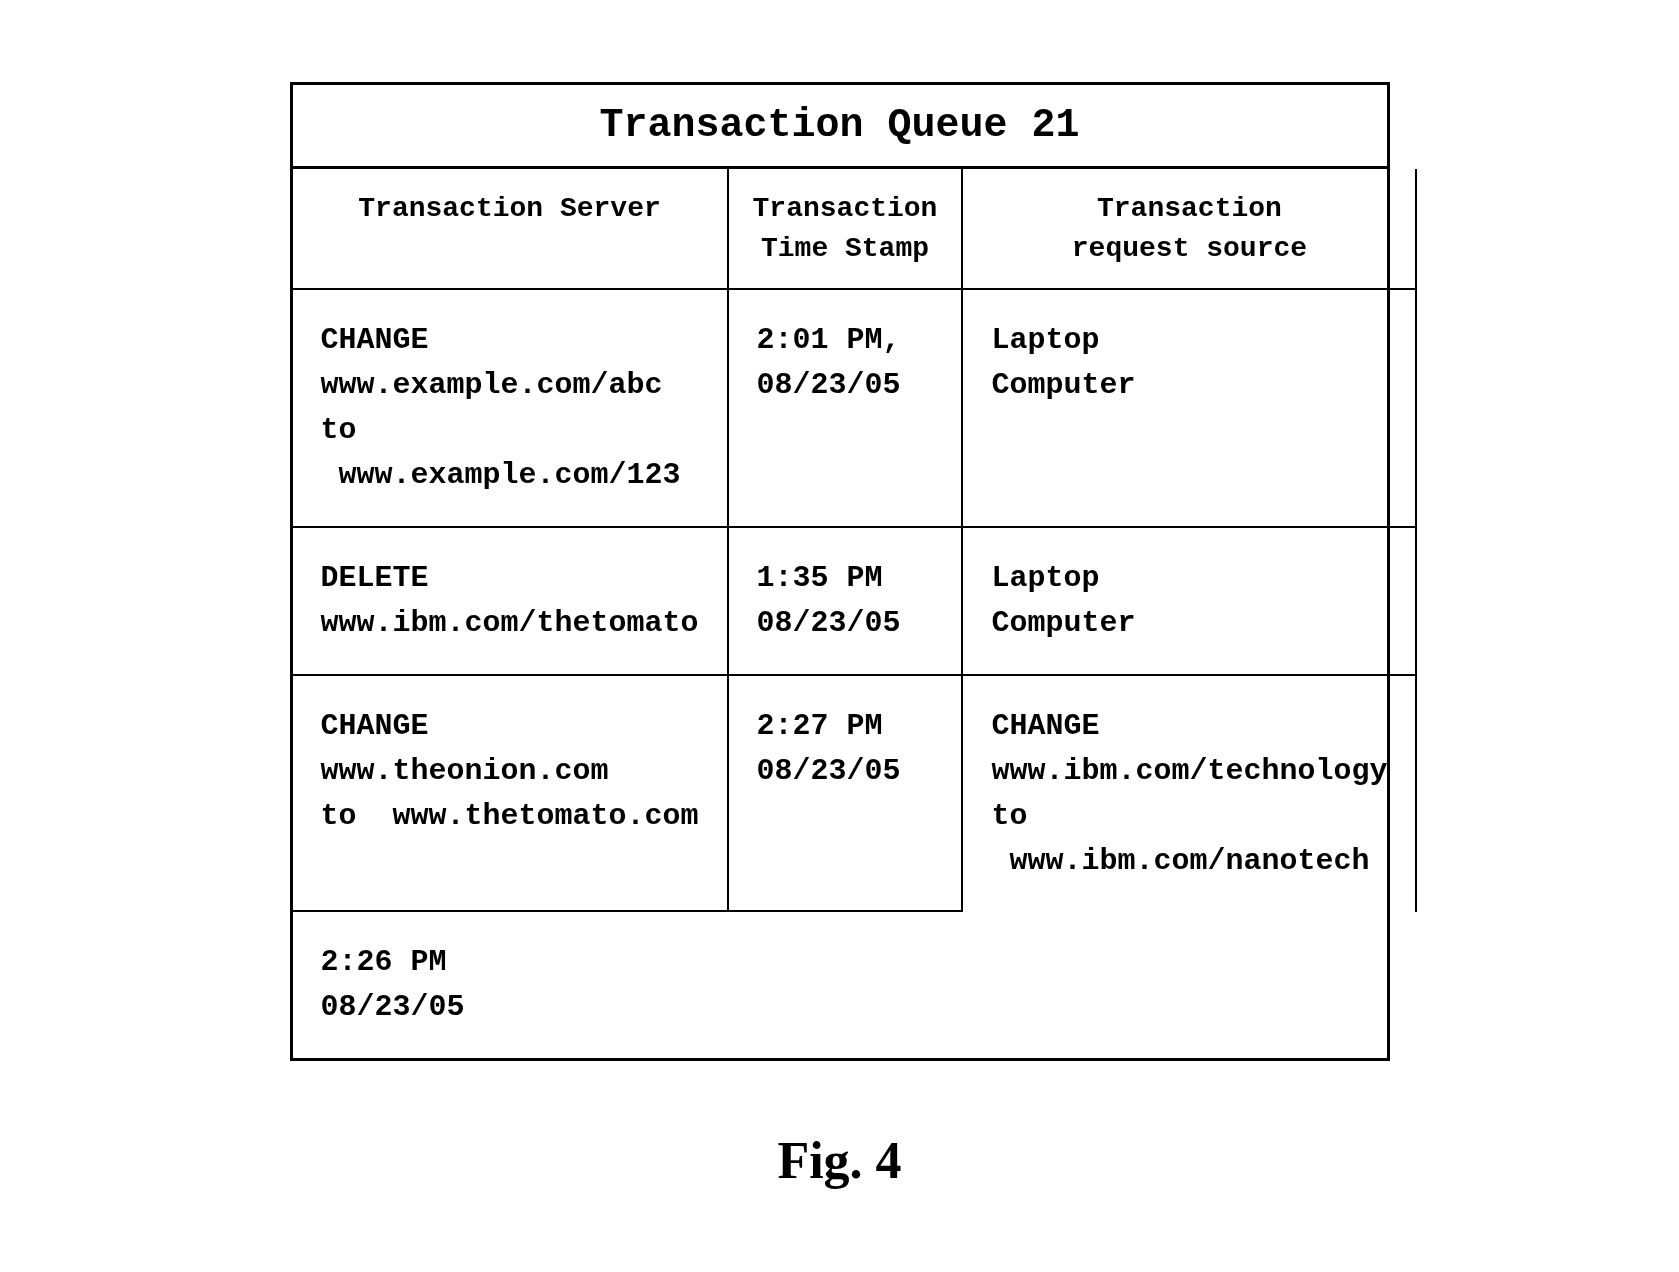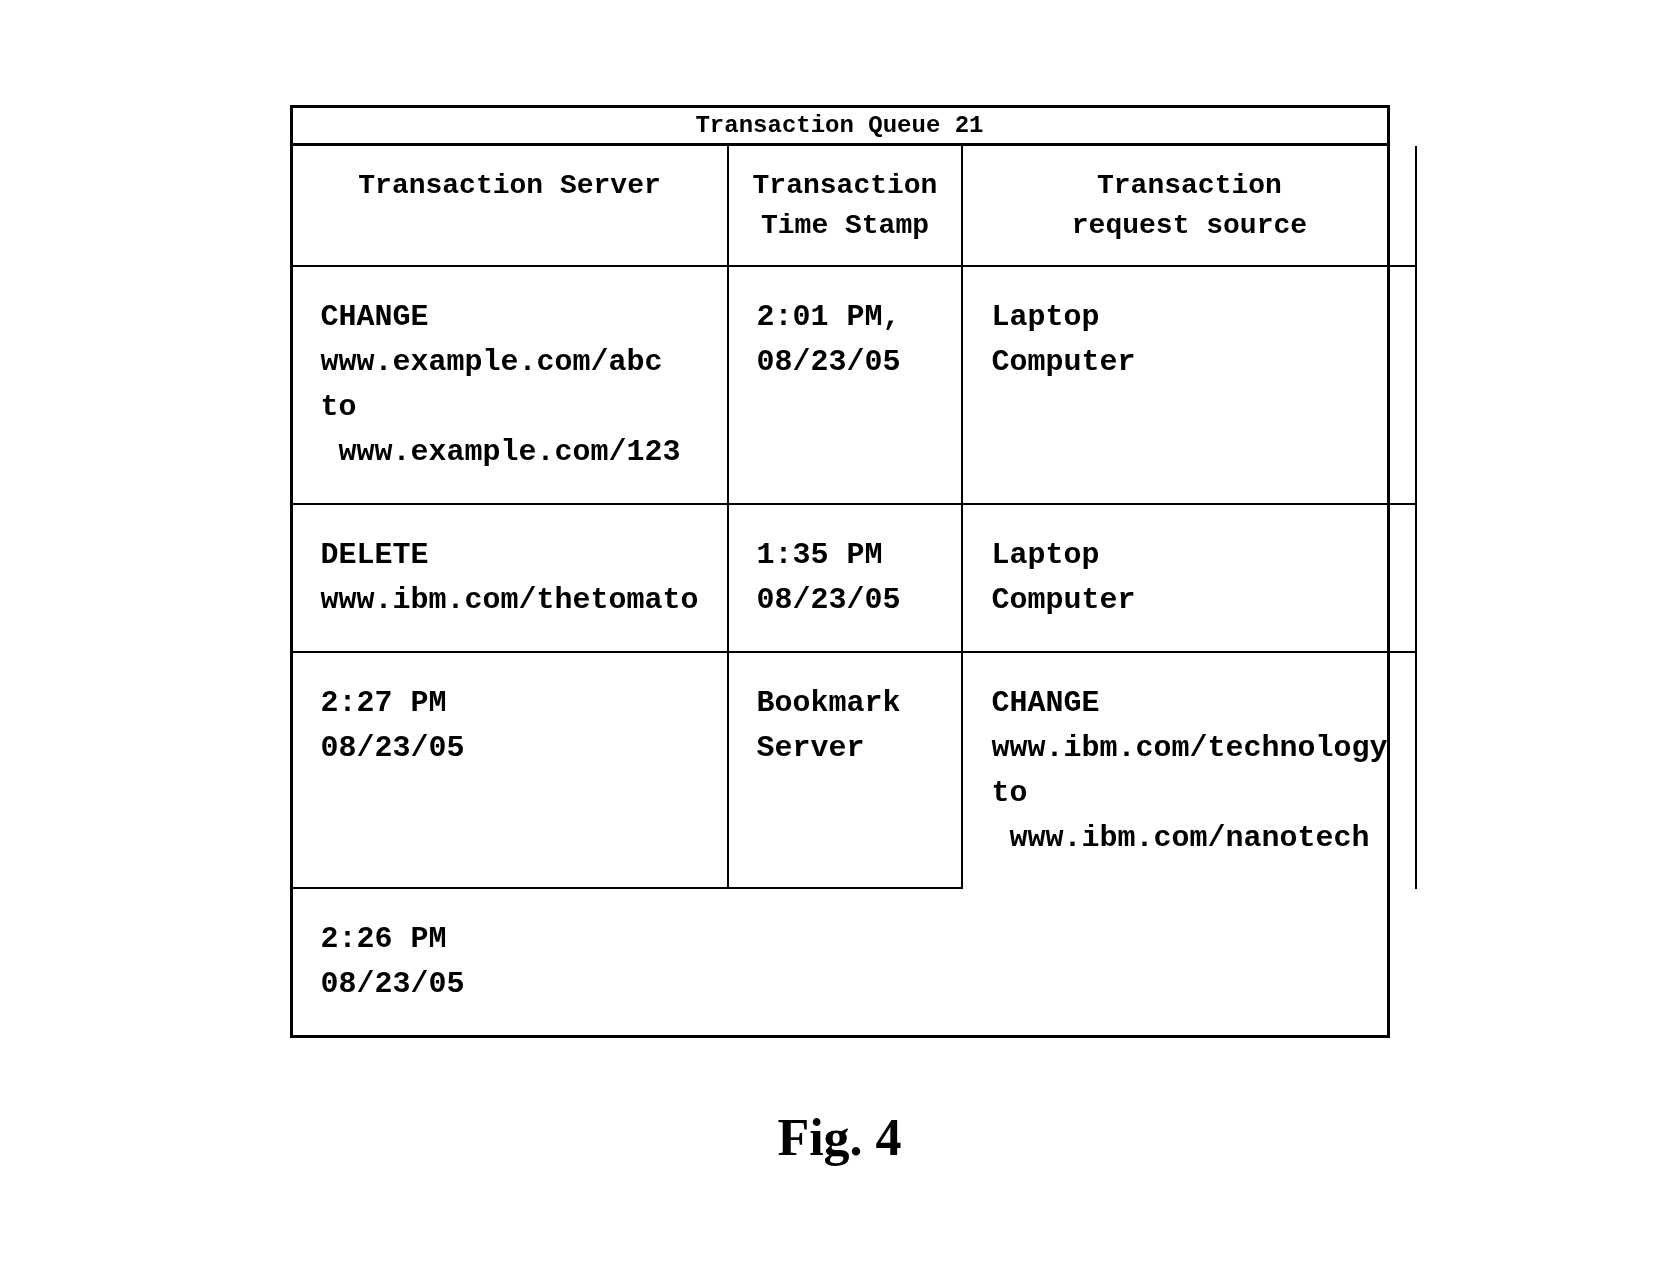--- a/index.html
+++ b/index.html
@@ -29,23 +29,23 @@
     }
 
     .table-wrapper {
       border: 3px solid #000;
       width: 1100px;
       margin-bottom: 60px;
     }
 
     .table-title {
       text-align: center;
-      font-size: 24px;
+      font-size: 40px;
       font-weight: bold;
-      padding: 4px 10px;
+      padding: 18px 10px;
       border-bottom: 3px solid #000;
       font-family: 'Courier New', Courier, monospace;
     }
 
     .table-grid {
       display: grid;
       grid-template-columns: 1.8fr 1fr 1fr;
       width: 100%;
     }
 
@@ -104,22 +104,22 @@
       <div class="table-header-cell">Transaction<br>request source</div>
 
       <div class="table-cell">CHANGE www.example.com/abc<br>to &nbsp;www.example.com/123</div>
       <div class="table-cell center">2:01 PM,<br>08/23/05</div>
       <div class="table-cell center">Laptop<br>Computer</div>
 
       <div class="table-cell">DELETE www.ibm.com/thetomato</div>
       <div class="table-cell center">1:35 PM<br>08/23/05</div>
       <div class="table-cell center">Laptop<br>Computer</div>
 
+      <div class="table-cell">CHANGE www.theonion.com<br>to &nbsp;www.thetomato.com</div>
       <div class="table-cell center">2:27 PM<br>08/23/05</div>
-      <div class="table-cell center">Bookmark<br>Server</div>
 
       <div class="table-cell table-row-last" style="border-bottom:none;">CHANGE www.ibm.com/technology<br>to &nbsp;www.ibm.com/nanotech</div>
       <div class="table-cell center table-row-last" style="border-bottom:none;">2:26 PM<br>08/23/05</div>
     </div>
   </div>
 
   <div class="fig-label">Fig. 4</div>
 </div>
 
 </body></html>

